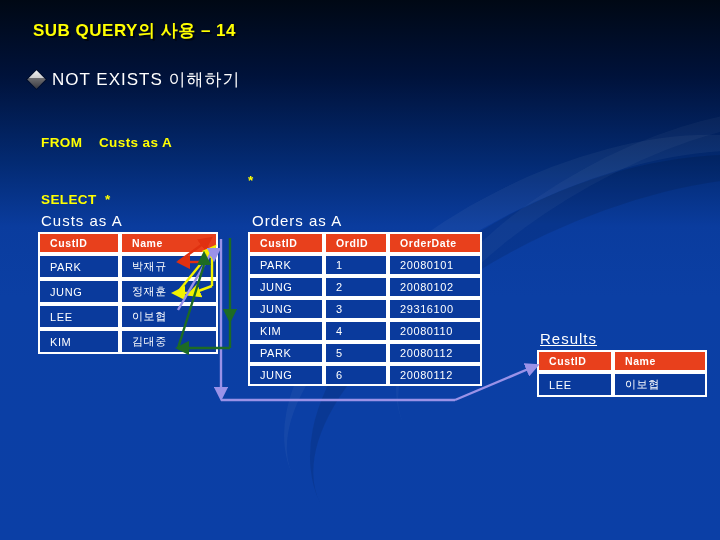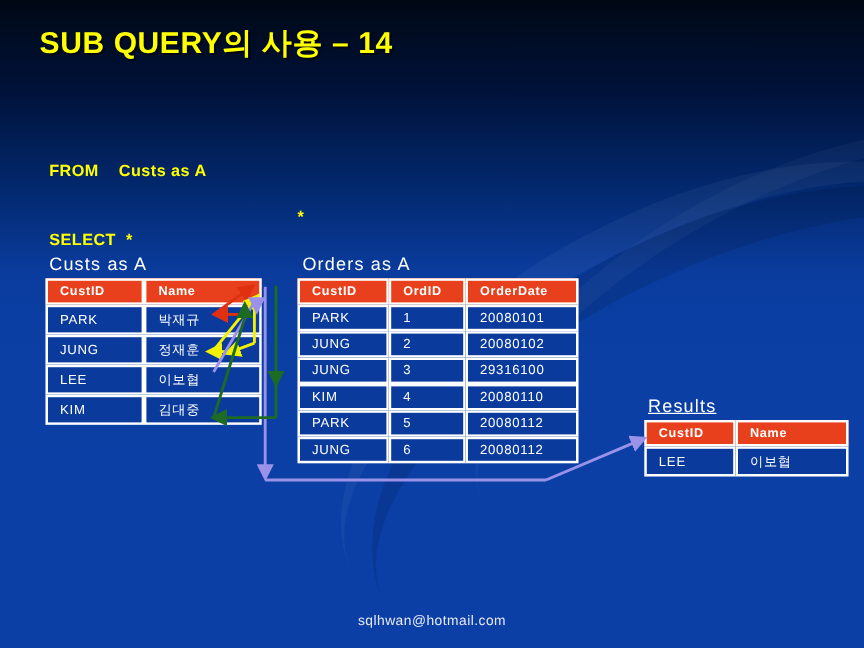--- a/index.html
+++ b/index.html
@@ -34,21 +34,21 @@
     transform:rotate(-25deg);
   }
   .sw3{
     width:560px;height:260px;right:-210px;bottom:110px;
     border-top:18px solid rgba(255,255,255,0.035);
     transform:rotate(-29deg);
   }
 
   .title{
     position:absolute;left:33px;top:19px;
-    color:#ffff00;font-weight:bold;font-size:25px;
+    color:#ffff00;font-weight:bold;font-size:17px;
     letter-spacing:0.5px;white-space:nowrap;
     text-shadow:2px 2px 0 rgba(0,0,0,0.55);
   }
 
   .bullet-row{position:absolute;left:30px;top:68px;display:flex;align-items:center;gap:9px;}
   .diamond{
     width:13px;height:13px;flex:0 0 auto;
     background:linear-gradient(135deg,#f2f2f2 0%,#cfcfcf 40%,#6f6f72 41%,#3a3a40 100%);
     transform:rotate(45deg);
     box-shadow:0 0 0 1px rgba(0,0,0,.35);
@@ -96,20 +96,24 @@
 <body>
 
 <div id="slide">
 
   <div class="swoosh sw1"></div>
   <div class="swoosh sw2"></div>
   <div class="swoosh sw3"></div>
 
   <div class="title">SUB QUERY의 사용 – 14</div>
 
+  <div class="bullet-row">
+    <span class="diamond"></span>
+    <span class="bullet-text">NOT EXISTS 이해하기</span>
+  </div>
 
   <div class="sql">
     <span class="sqlrow">FROM    Custs as A</span>
     <span class="sqlrow">SELECT  *</span>
     <span class="sqlrow">WHERE   EXISTS(SELECT</span>
     <span class="sqlrow">           FROM</span>
   </div>
 
   <div class="sql2">
     <span class="sqlrow">*</span>
@@ -243,15 +247,14 @@
 
     <g fill="none" stroke="#1d6b24" stroke-width="2.4">
       <path d="M178,348 L204,265"></path>
       <path d="M204,265 L204,258" marker-end="url(#mGrn)"></path>
       <path d="M230,238 L230,316" marker-end="url(#mGrn)"></path>
       <path d="M230,348 L182,348" marker-end="url(#mGrn)"></path>
       <path d="M230,316 L230,348"></path>
     </g>
   </svg>
 
-  <div class="footer">sqlhwan@hotmail.com</div>
 
 </div>
 
 </body></html>

